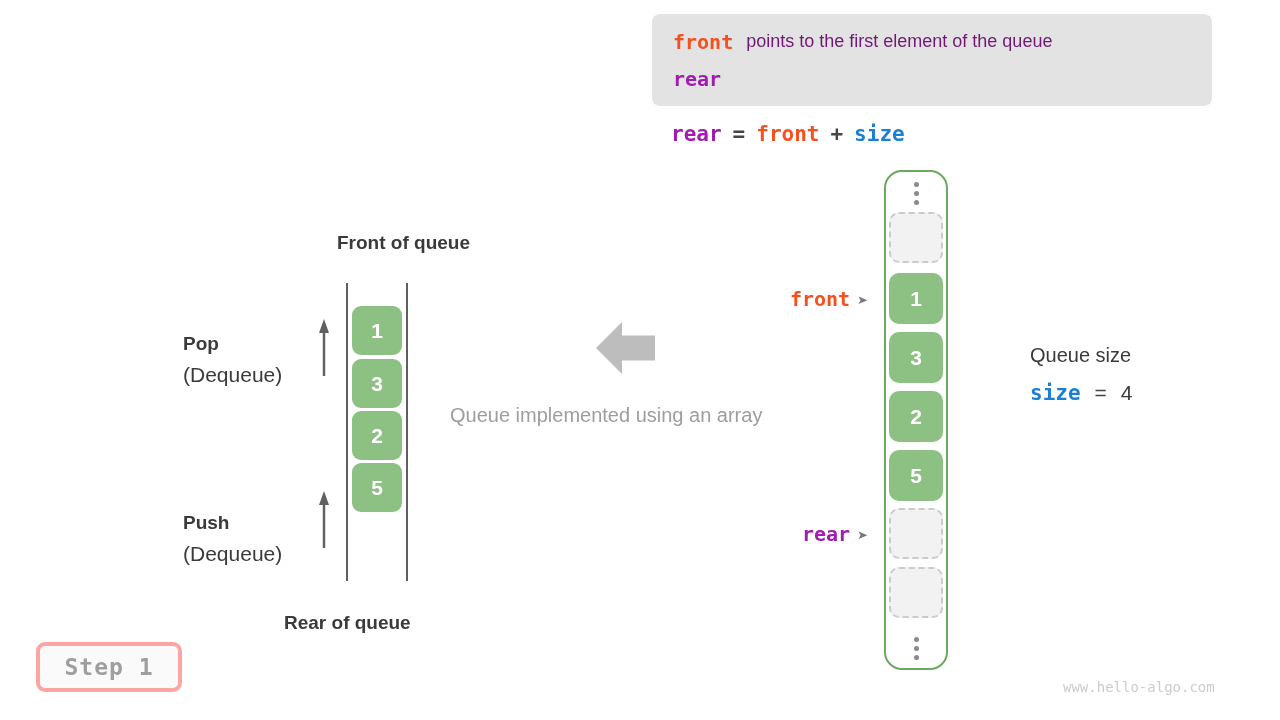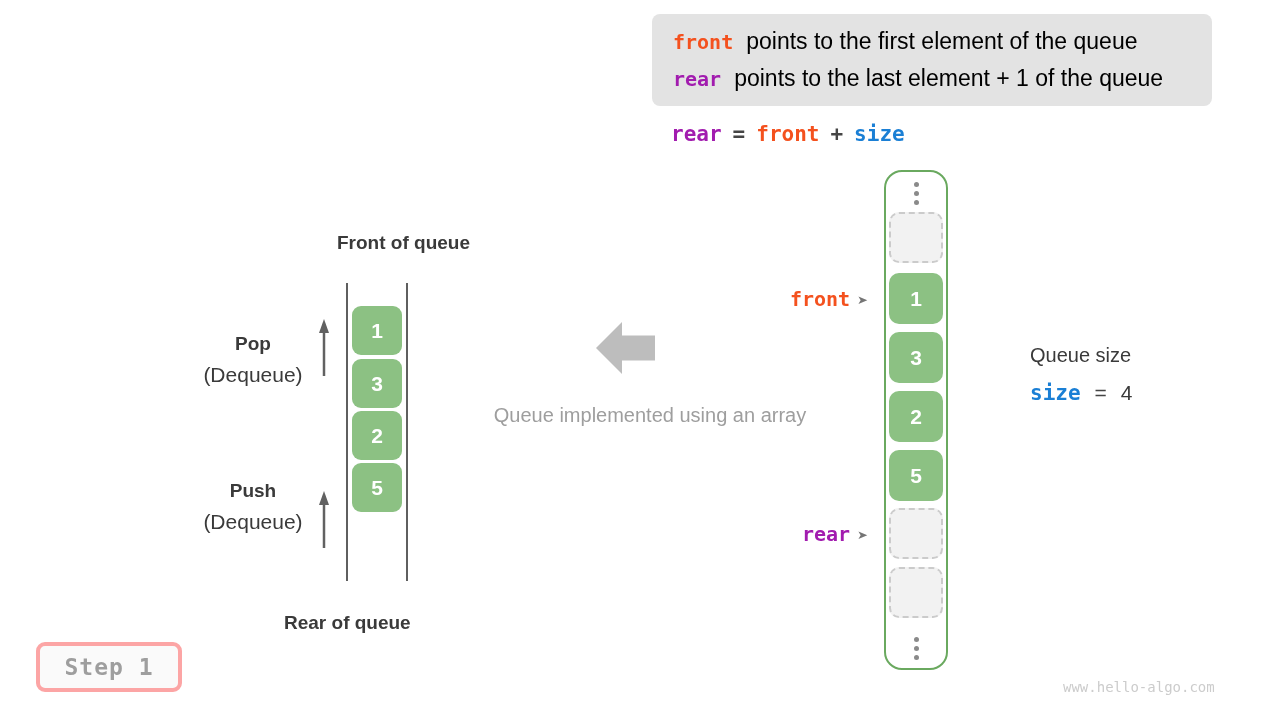--- a/index.html
+++ b/index.html
@@ -12,47 +12,47 @@
   .info-box {
     left: 652px; top: 14px; width: 560px; height: 92px;
     background: #e3e3e3; border-radius: 8px;
     padding: 11px 21px; display: flex; flex-direction: column; justify-content: space-between;
   }
   .info-line { display: flex; align-items: baseline; gap: 13px; height: 33px; align-items: center; }
   .info-kw { font-size: 20px; }
   .kw-front { color: #f4511e; }
   .kw-rear  { color: #a21caf; }
   .kw-size  { color: #1a7fd5; }
-  .info-text { font-size: 23px; color: #000000; }
+  .info-text { font-size: 18px; color: #701a75; }
 
   
   .formula { left: 671px; top: 122px; font-size: 21px; display: flex; gap: 11px; align-items: baseline; }
   .formula .op { color: #454545; }
 
   
   .front-of-queue { left: 280px; top: 232px; width: 190px; text-align: right;
     font-size: 19px; font-weight: bold; color: #3a3a3a; }
   .rear-of-queue  { left: 284px; top: 612px; width: 190px; text-align: left;
     font-size: 19px; font-weight: bold; color: #3a3a3a; }
   .vline { width: 2px; background: #5f5f5f; top: 283px; height: 298px; }
   .vline-left  { left: 346px; }
   .vline-right { left: 406px; }
   .lbox {
     left: 352px; width: 50px; height: 49px; border-radius: 9px;
     background: #8cc183; color: #ffffff; font-size: 21px; font-weight: bold;
     display: flex; align-items: center; justify-content: center;
   }
-  .op-label { left: 183px; width: 140px; text-align: center; color: #3a3a3a; }
+  .op-label { left: 183px; width: 140px; text-align: left; color: #3a3a3a; }
   .op-title { font-size: 19px; font-weight: bold; }
   .op-sub   { font-size: 21px; }
   .up-arrow { left: 317px; width: 14px; height: 60px; }
 
   
   .big-arrow { left: 596px; top: 322px; width: 59px; height: 52px; }
-  .caption { left: 450px; top: 404px; width: 400px; text-align: center;
+  .caption { left: 450px; top: 404px; width: 400px; 
     font-size: 20px; color: #9e9e9e; }
 
   
   .array-frame {
     left: 884px; top: 170px; width: 64px; height: 500px;
     border: 2px solid #6aa95f; border-radius: 18px; background: #ffffff;
   }
   .dots { left: 913px; width: 6px; display: flex; flex-direction: column; gap: 4px; align-items: center; }
   .dot { width: 5px; height: 5px; border-radius: 50%; background: #8a8a8a; }
   .cell {
@@ -88,21 +88,20 @@
 </head>
 <body>
 
 <div class="abs info-box">
   <div class="info-line">
     <span class="mono info-kw kw-front">front</span>
     <span class="info-text">points to the first element of the queue</span>
   </div>
   <div class="info-line">
     <span class="mono info-kw kw-rear">rear</span>
-    <span class="info-text">points to the last element + 1 of the queue</span>
   </div>
 </div>
 
 <div class="abs formula mono">
   <span class="kw-rear">rear</span>
   <span class="op">=</span>
   <span class="kw-front">front</span>
   <span class="op">+</span>
   <span class="kw-size">size</span>
 </div>
@@ -115,21 +114,21 @@
 
 <div class="abs lbox" style="top:306px;">1</div>
 <div class="abs lbox" style="top:359px;">3</div>
 <div class="abs lbox" style="top:411px;">2</div>
 <div class="abs lbox" style="top:463px;">5</div>
 
 <div class="abs op-label" style="top:333px;">
   <div class="op-title">Pop</div>
   <div class="op-sub" style="margin-top:8px;">(Dequeue)</div>
 </div>
-<div class="abs op-label" style="top:480px;">
+<div class="abs op-label" style="top:512px;">
   <div class="op-title">Push</div>
   <div class="op-sub" style="margin-top:8px;">(Dequeue)</div>
 </div>
 
 <svg class="abs up-arrow" style="top:318px;" viewBox="0 0 14 60">
   <line x1="7" y1="58" x2="7" y2="13" stroke="#616161" stroke-width="2.5"></line>
   <polygon points="2,15 12,15 7,1" fill="#616161"></polygon>
 </svg>
 <svg class="abs up-arrow" style="top:490px;" viewBox="0 0 14 60">
   <line x1="7" y1="58" x2="7" y2="13" stroke="#616161" stroke-width="2.5"></line>

